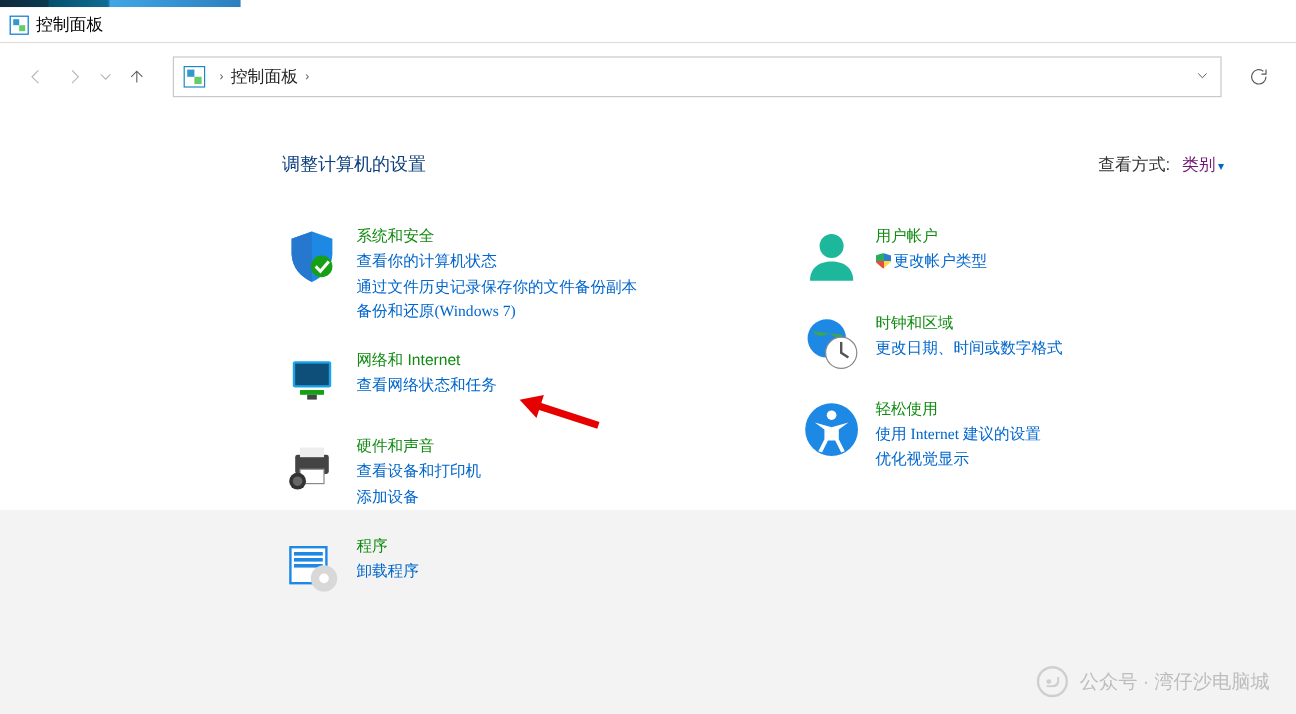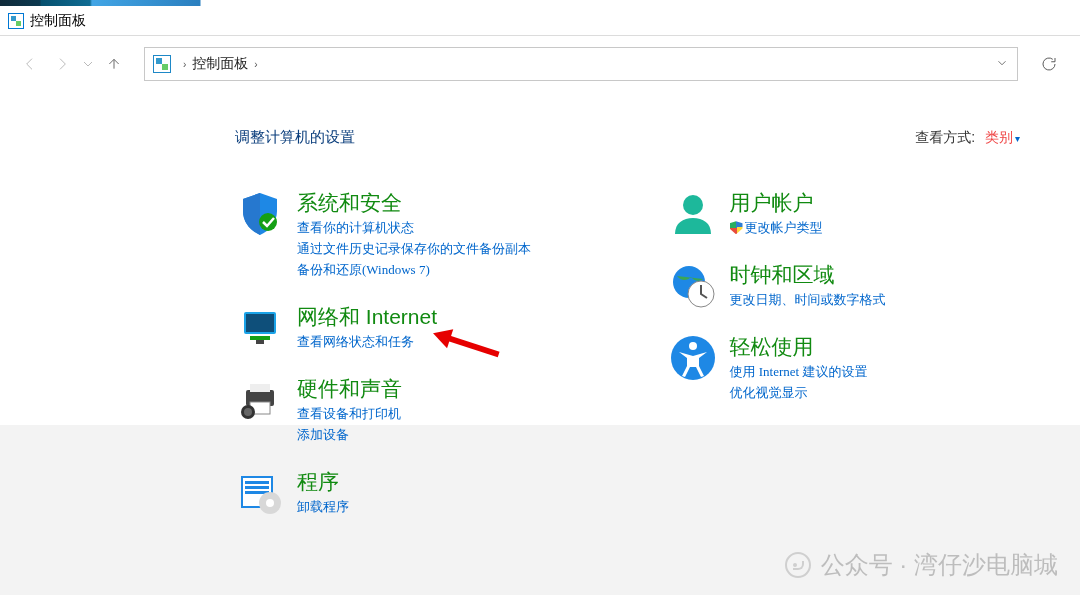--- a/index.html
+++ b/index.html
@@ -91,42 +91,42 @@
   .content {
     padding: 36px 60px 0 235px;
   }
   .header-row {
     display:flex;
     align-items:center;
     margin-bottom: 42px;
   }
   .header-title { color:#0b3e7c; font-size:15px; font-weight:400; }
   .view-by { margin-left:auto; font-size:14px; color:#333; white-space:nowrap;}
-  .view-by .link { color:#ef4444; margin-left:6px;}
+  .view-by .link { color:#701a75; margin-left:6px;}
   .view-by .caret{font-size:10px; color:#0066cc; margin-left:2px;}
 
   .grid {
     display:flex;
     gap: 80px;
   }
   .col { flex:1; }
   .cat {
     display:flex;
     align-items:flex-start;
     margin-bottom: 22px;
   }
   .cat .ico {
     width:50px; height:50px;
     flex:0 0 50px;
     margin-right: 12px;
     display:flex;align-items:center;justify-content:center;
   }
   .cat .texts .catlink {
     color: #118a11;
-    font-size: 21px;
+    font-size: 13px;
     line-height:1.3;
     display:block;
     margin-bottom:2px;
   }
   .cat .sublink {
     color:#0066cc;
     font-size:13px;
     line-height:1.6;
     display:block;
     font-family:Liberation Serif, serif;
@@ -148,21 +148,21 @@
   }
   .arrow .head{
     position:absolute; left:-14px; top:-7px;
     border-right:18px solid #e60000;
     border-top:10px solid transparent;
     border-bottom:10px solid transparent;
   }
 
   .watermark{
     position:absolute; right:22px; bottom:14px;
-    color:#bdbdbd; font-size:24px; display:flex; align-items:center; gap:10px;
+    color:#bdbdbd; font-size:16px; display:flex; align-items:center; gap:10px;
   }
   .watermark .wm-icon{
     width:26px;height:26px;border-radius:50%;border:2px solid #cfcfcf;position:relative;
   }
   .watermark .wm-icon::before{content:"";position:absolute;left:6px;top:9px;width:4px;height:4px;border-radius:50%;background:#cfcfcf;}
   .watermark .wm-icon::after{content:"";position:absolute;right:5px;top:7px;width:9px;height:7px;border:2px solid #cfcfcf;border-top:none;border-left:none;border-radius:0 0 6px 0;}
 </style>
 </head>
 <body>
 

